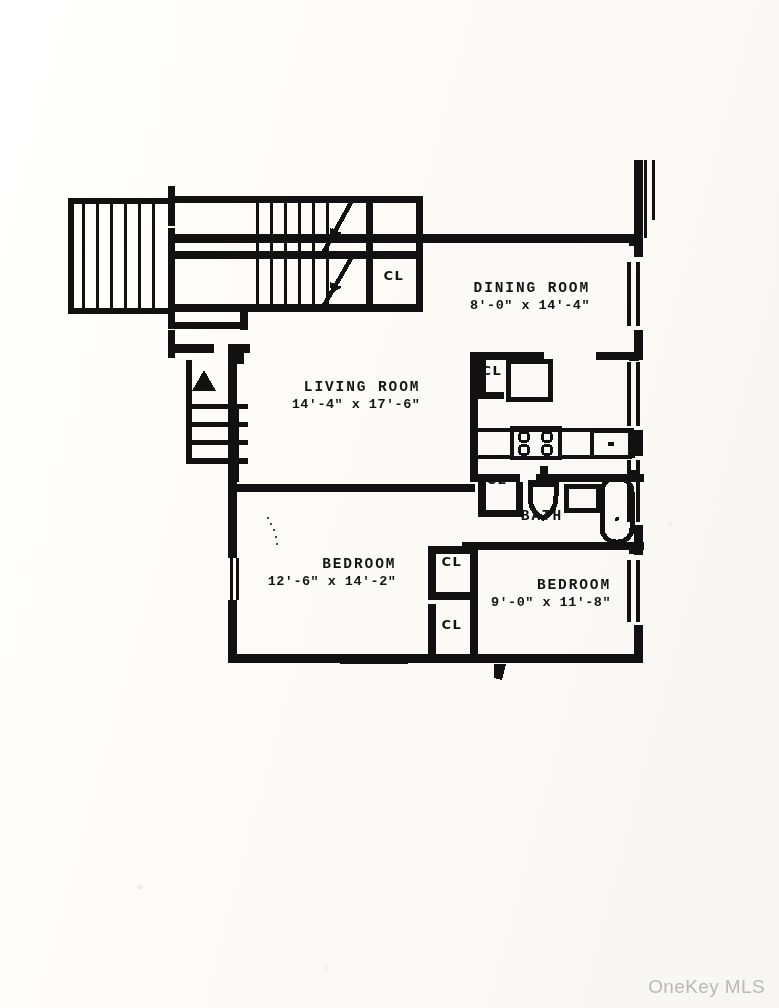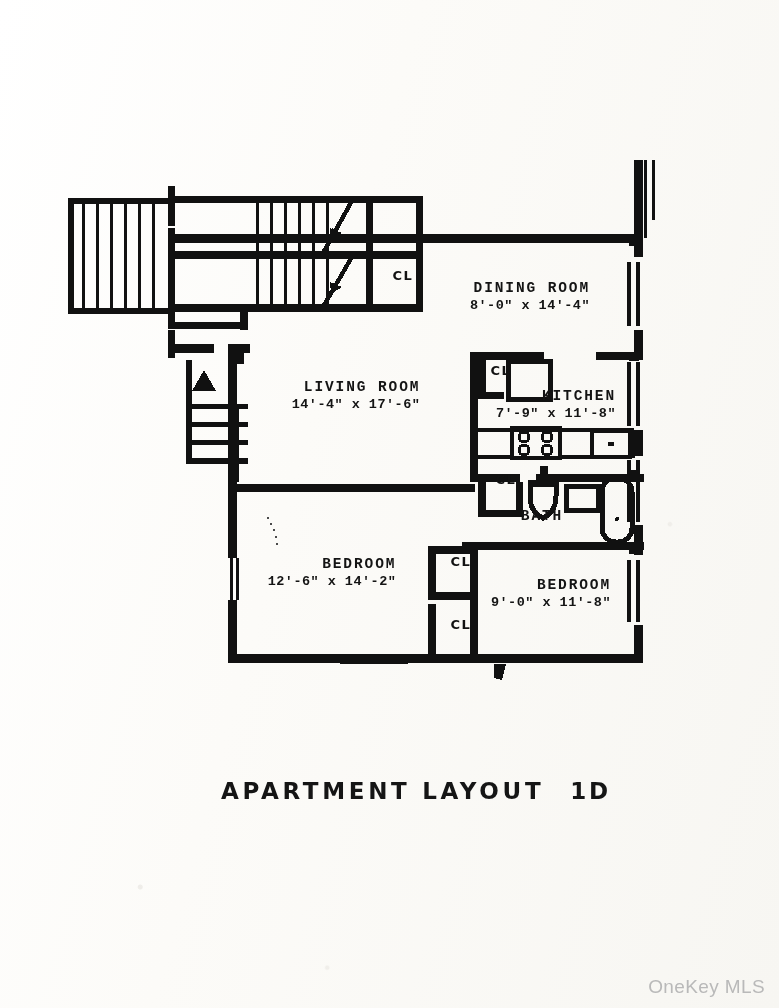--- a/index.html
+++ b/index.html
@@ -73,21 +73,20 @@
   }
   .cl {
     position: absolute;
     color: #121212;
     font-family: "DejaVu Sans", sans-serif;
     font-weight: 700;
     font-size: 13px;
     letter-spacing: 0.12em;
     transform: translateX(-50%);
     white-space: nowrap;
-    margin-left: 9px;
   }
   #title {
     position: absolute;
     left: 416px;
     top: 778px;
     transform: translateX(-50%);
     color: #151515;
     font-family: "DejaVu Sans", sans-serif;
     font-weight: 700;
     font-size: 23px;
@@ -348,24 +347,20 @@
   <div class="lbl" style="left:530px; top:280px;">
     <span class="name">DINING ROOM</span>
     <span class="dims">8'-0" x 14'-4"</span>
   </div>
 
   <div class="lbl" style="left:356px; top:379px;">
     <span class="name">LIVING ROOM</span>
     <span class="dims">14'-4" x 17'-6"</span>
   </div>
 
-  <div class="lbl" style="left:556px; top:388px;">
-    <span class="name">KITCHEN</span>
-    <span class="dims">7'-9" x 11'-8"</span>
-  </div>
 
   <div class="lbl" style="left:332px; top:556px;">
     <span class="name">BEDROOM</span>
     <span class="dims">12'-6" x 14'-2"</span>
   </div>
 
   <div class="lbl" style="left:551px; top:577px;">
     <span class="name">BEDROOM</span>
     <span class="dims">9'-0" x 11'-8"</span>
   </div>
@@ -373,19 +368,16 @@
   <div class="lbl" style="left:542px; top:508px;">
     <span class="name">BATH</span>
   </div>
 
   <div class="cl" style="left:394px; top:268px;">CL</div>
   <div class="cl" style="left:492px; top:363px;">CL</div>
   <div class="cl" style="left:497px; top:472px;">CL</div>
   <div class="cl" style="left:452px; top:554px;">CL</div>
   <div class="cl" style="left:452px; top:617px;">CL</div>
 
-  <div id="title">
-    <span>APARTMENT LAYOUT</span><span class="unit">1D</span>
-  </div>
 
   <div id="watermark">OneKey MLS</div>
 
 </div>
 
 </body></html>

